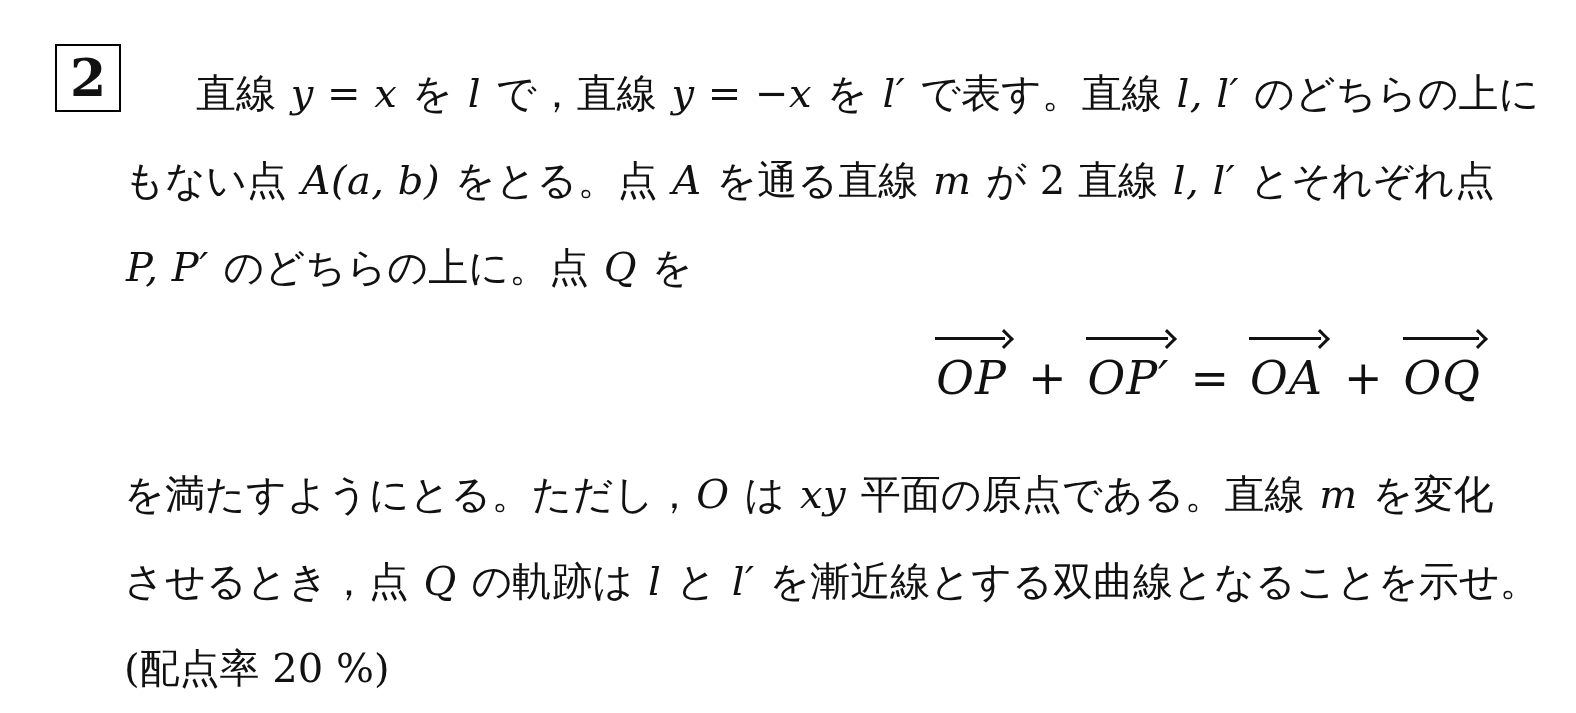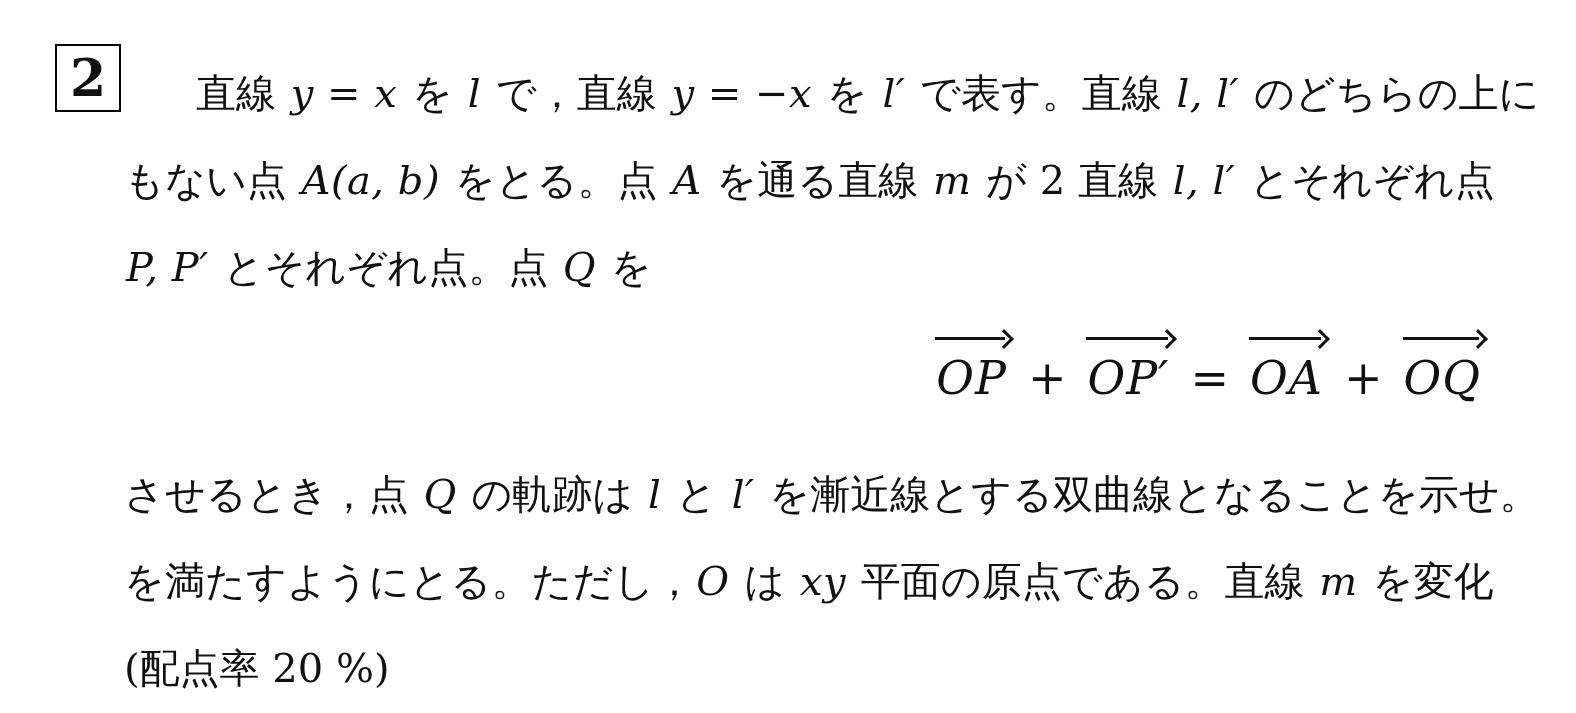--- a/index.html
+++ b/index.html
@@ -104,27 +104,27 @@
 </head>
 <body>
 
 <div class="page">
   <div class="problem-number-box">
     <span class="num">2</span>
   </div>
   <div class="text-block">
       <div class="text-line line-indent"><span class="jp">直線 </span><span class="math">y = x</span><span class="jp"> を </span><span class="math">l</span><span class="jp"> で，直線 </span><span class="math">y = −x</span><span class="jp"> を </span><span class="math">l′</span><span class="jp"> で表す。直線 </span><span class="math">l, l′</span><span class="jp"> のどちらの上に</span></div>
       <div class="text-line"><span class="jp">もない点 </span><span class="math">A(a, b)</span><span class="jp"> をとる。点 </span><span class="math">A</span><span class="jp"> を通る直線 </span><span class="math">m</span><span class="jp"> が 2 直線 </span><span class="math">l, l′</span><span class="jp"> とそれぞれ点</span></div>
-      <div class="text-line"><span class="math">P, P′</span><span class="jp"> とそれぞれ点。点 </span><span class="math">Q</span><span class="jp"> を</span></div>
+      <div class="text-line"><span class="math">P, P′</span><span class="jp"> のどちらの上に。点 </span><span class="math">Q</span><span class="jp"> を</span></div>
       <div class="equation-row">
         <span class="vec">OP</span>
         <span class="op">+</span>
         <span class="vec">OP′</span>
         <span class="op">=</span>
         <span class="vec">OA</span>
         <span class="op">+</span>
         <span class="vec">OQ</span>
       </div>
+      <div class="text-line"><span class="jp">を満たすようにとる。ただし，</span><span class="math">O</span><span class="jp"> は </span><span class="math">xy</span><span class="jp"> 平面の原点である。直線 </span><span class="math">m</span><span class="jp"> を変化</span></div>
       <div class="text-line"><span class="jp">させるとき，点 </span><span class="math">Q</span><span class="jp"> の軌跡は </span><span class="math">l</span><span class="jp"> と </span><span class="math">l′</span><span class="jp"> を漸近線とする双曲線となることを示せ。</span></div>
-      <div class="text-line"><span class="jp">を満たすようにとる。ただし，</span><span class="math">O</span><span class="jp"> は </span><span class="math">xy</span><span class="jp"> 平面の原点である。直線 </span><span class="math">m</span><span class="jp"> を変化</span></div>
       <div class="text-line line-right"><span class="jp">(配点率 20 %)</span></div>
     </div>
 </div>
 
 </body></html>

